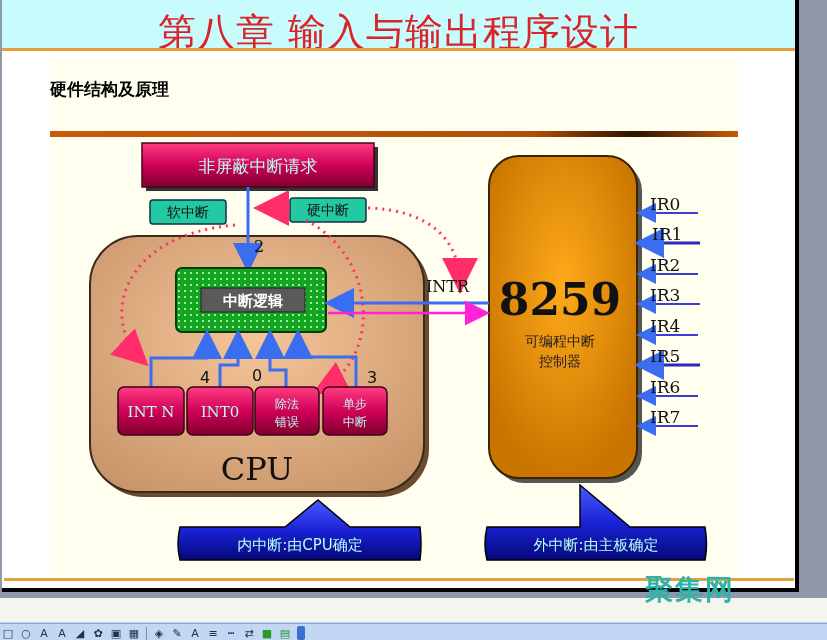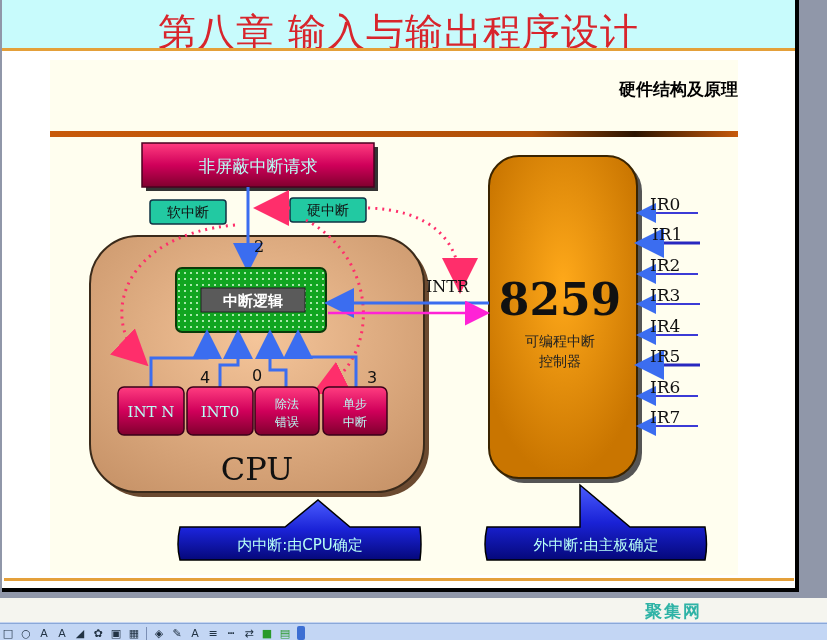--- a/index.html
+++ b/index.html
@@ -3,29 +3,29 @@
 <meta charset="utf-8">
 <style>
   html, body { margin:0; padding:0; }
   body { width:827px; height:640px; position:relative; overflow:hidden; background:#9097a9; font-family:"DejaVu Sans", sans-serif; }
   .slide { position:absolute; left:2px; top:0; width:793px; height:588px; background:#ffffff; border-right:4px solid #000; border-bottom:4px solid #000; }
   .title-band { position:absolute; left:0; top:0; width:793px; height:48px; background:#c8fbfc; }
   .title-rule { position:absolute; left:0; top:48px; width:793px; height:3px; background:#e4a03a; }
   .slide-title { position:absolute; left:0; top:10px; width:793px; text-align:center; color:#d8252c; font-family:"DejaVu Serif", serif; font-size:38px; line-height:44px; letter-spacing:1px; }
   .bottom-rule { position:absolute; left:2px; top:578px; width:790px; height:3px; background:#e4a03a; }
   .panel { position:absolute; left:48px; top:60px; width:688px; height:515px; background:#fffeef; }
-  .panel-heading { position:absolute; left:0; top:80px; width:688px; text-align:right; font-size:17px; font-weight:bold; color:#000; top:18px; }
+  .panel-heading { position:absolute; left:0; top:80px; width:688px; text-align:left; font-size:17px; font-weight:bold; color:#000; top:18px; }
   .diagram { position:absolute; left:0; top:0; }
   .status-strip { position:absolute; left:0; top:598px; width:827px; height:24px; background:#f5f5ef; border-bottom:1px solid #c5d4ef; }
   .toolbar { position:absolute; left:0; top:623px; width:827px; height:17px; background:#c3d6f4; border-top:1px solid #8aa8d8; }
   .tb-icons { position:absolute; left:0; top:1px; height:16px; display:flex; gap:6px; align-items:center; padding-left:2px; }
   .tb-icon { width:12px; height:13px; font-size:11px; line-height:13px; text-align:center; color:#234; }
   .tb-sep { width:1px; height:13px; background:#7b8fb5; }
   .tb-end { width:8px; height:14px; background:#3d6fd3; border-radius:2px; }
-  .watermark { position:absolute; left:645px; top:600px; font-size:17px; font-weight:bold; color:#2fb3a6; letter-spacing:2px; }
+  .watermark { position:absolute; left:645px; top:571px; font-size:28px; font-weight:bold; color:#2fb3a6; letter-spacing:2px; }
 </style>
 </head>
 <body>
 
 <div class="slide">
   <div class="title-band"></div>
   <div class="slide-title">第八章  输入与输出程序设计</div>
   <div class="title-rule"></div>
 
   <div class="panel">

